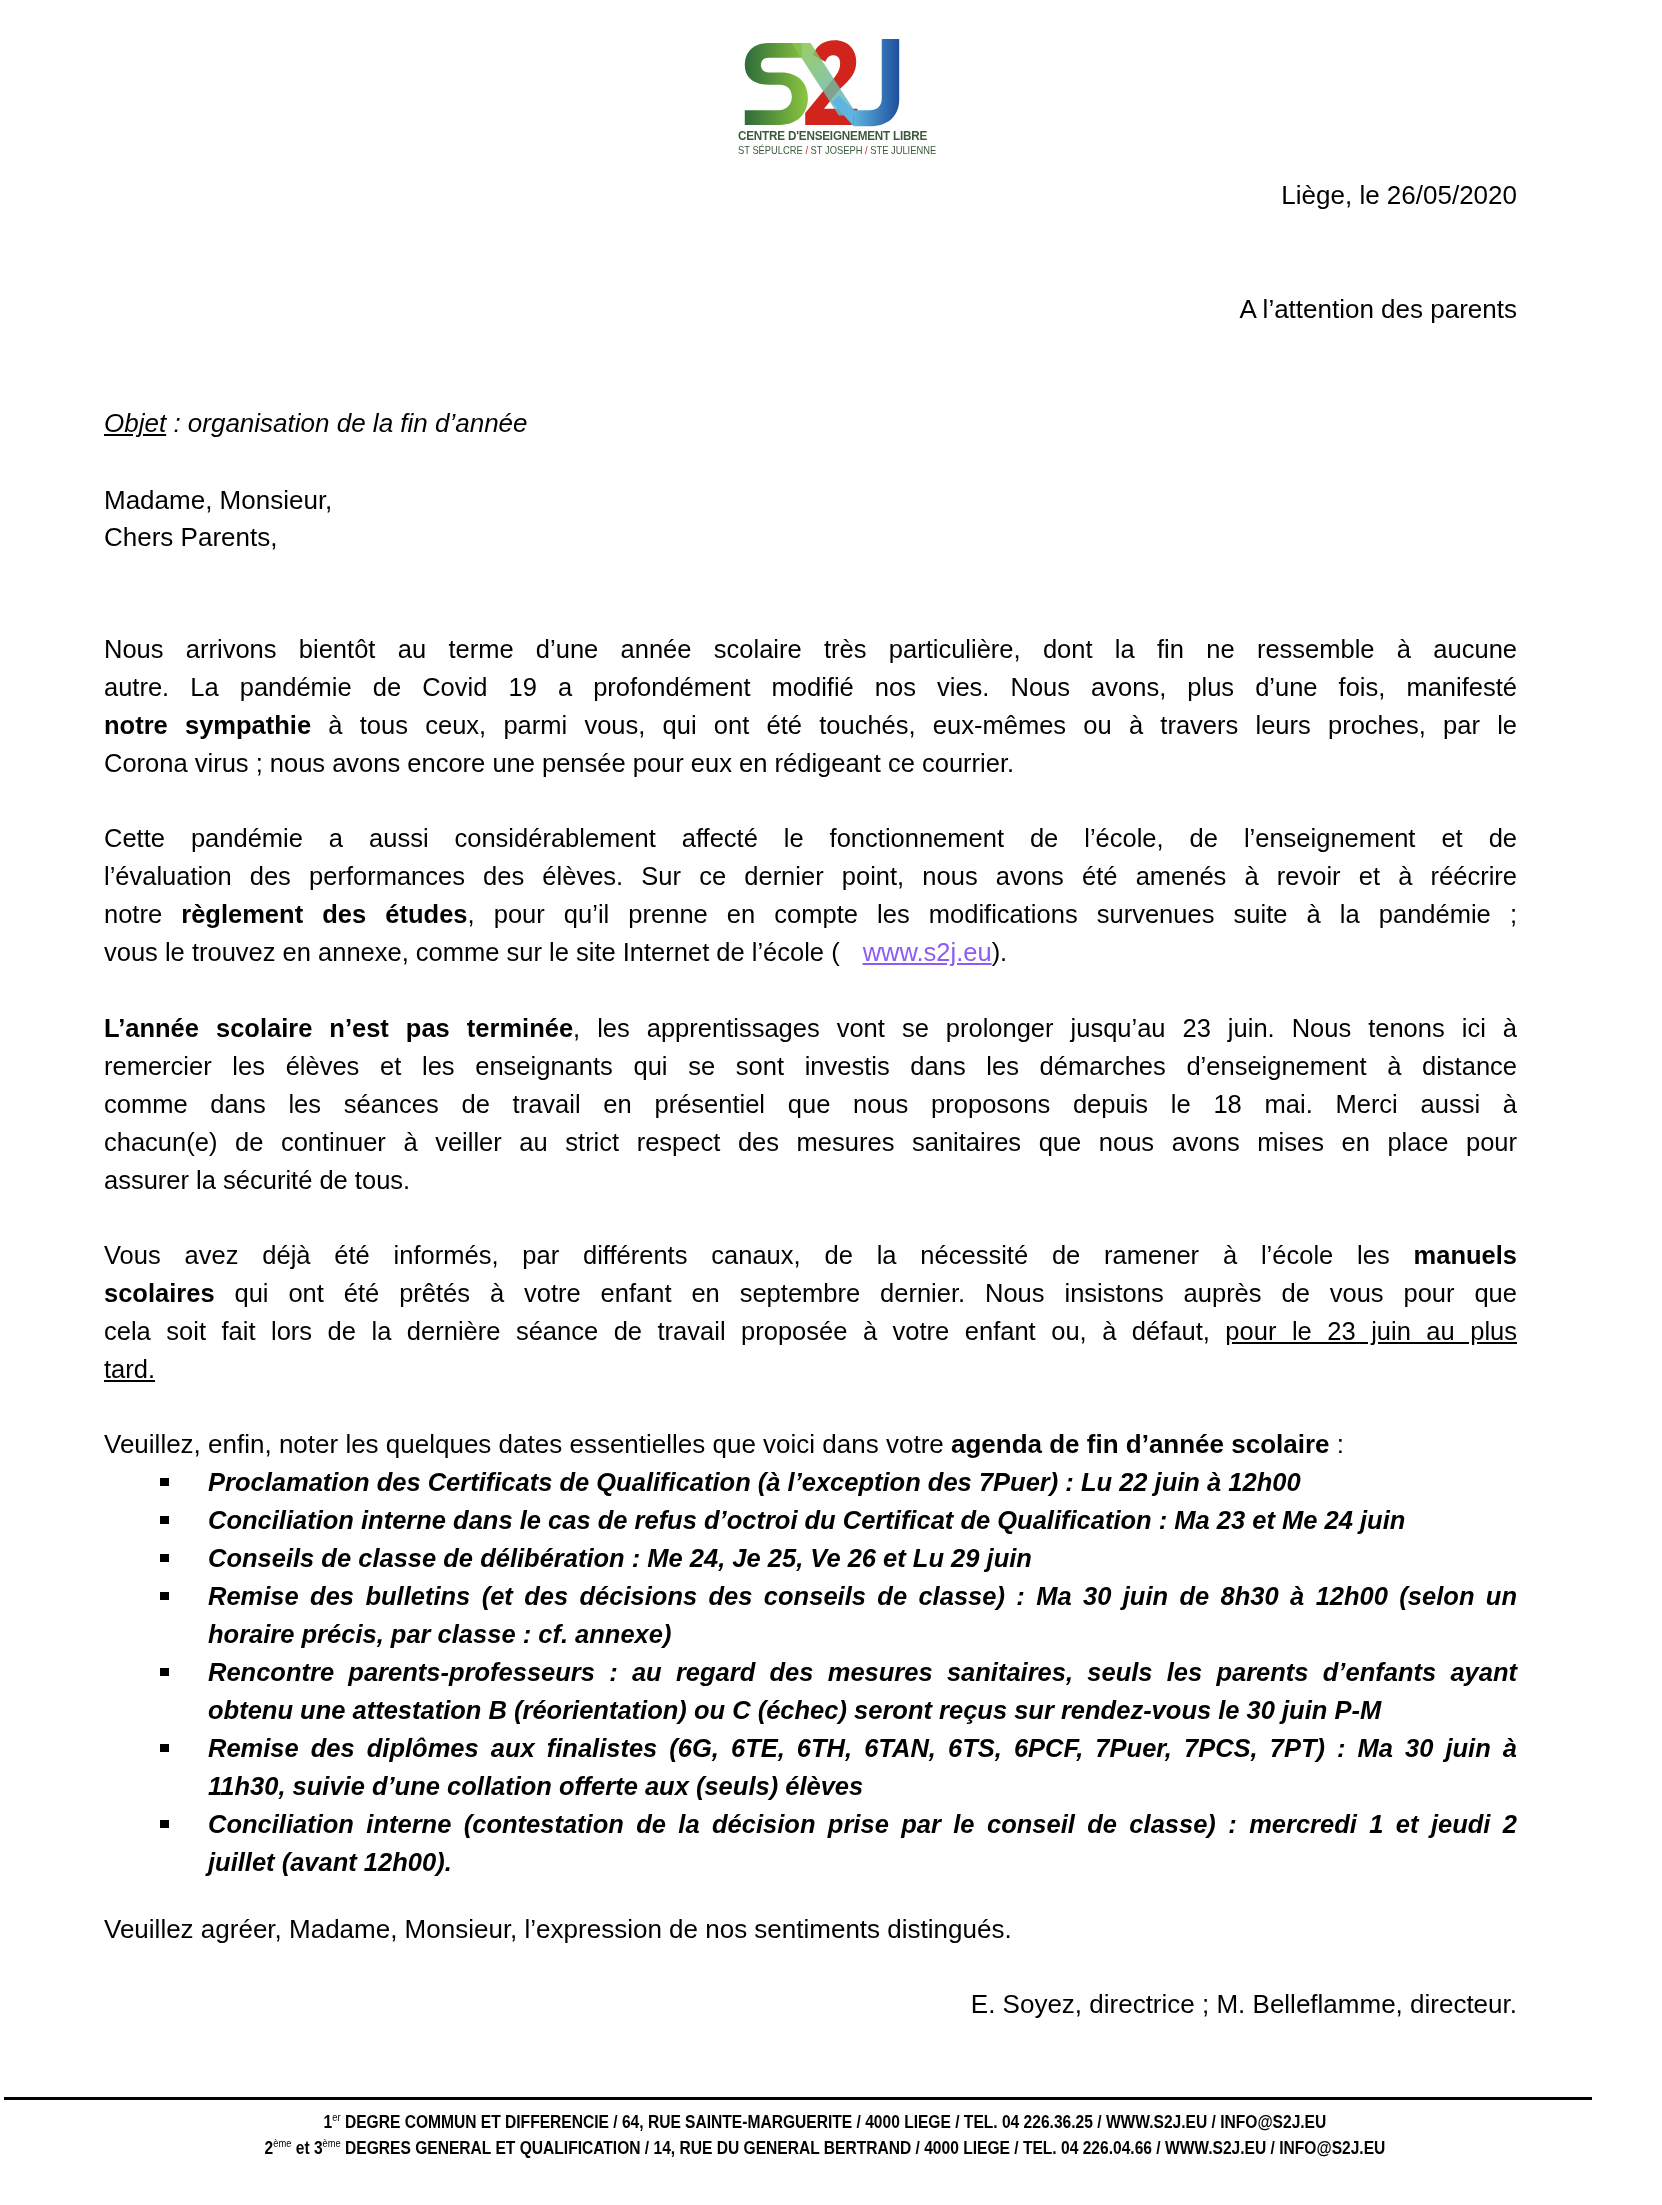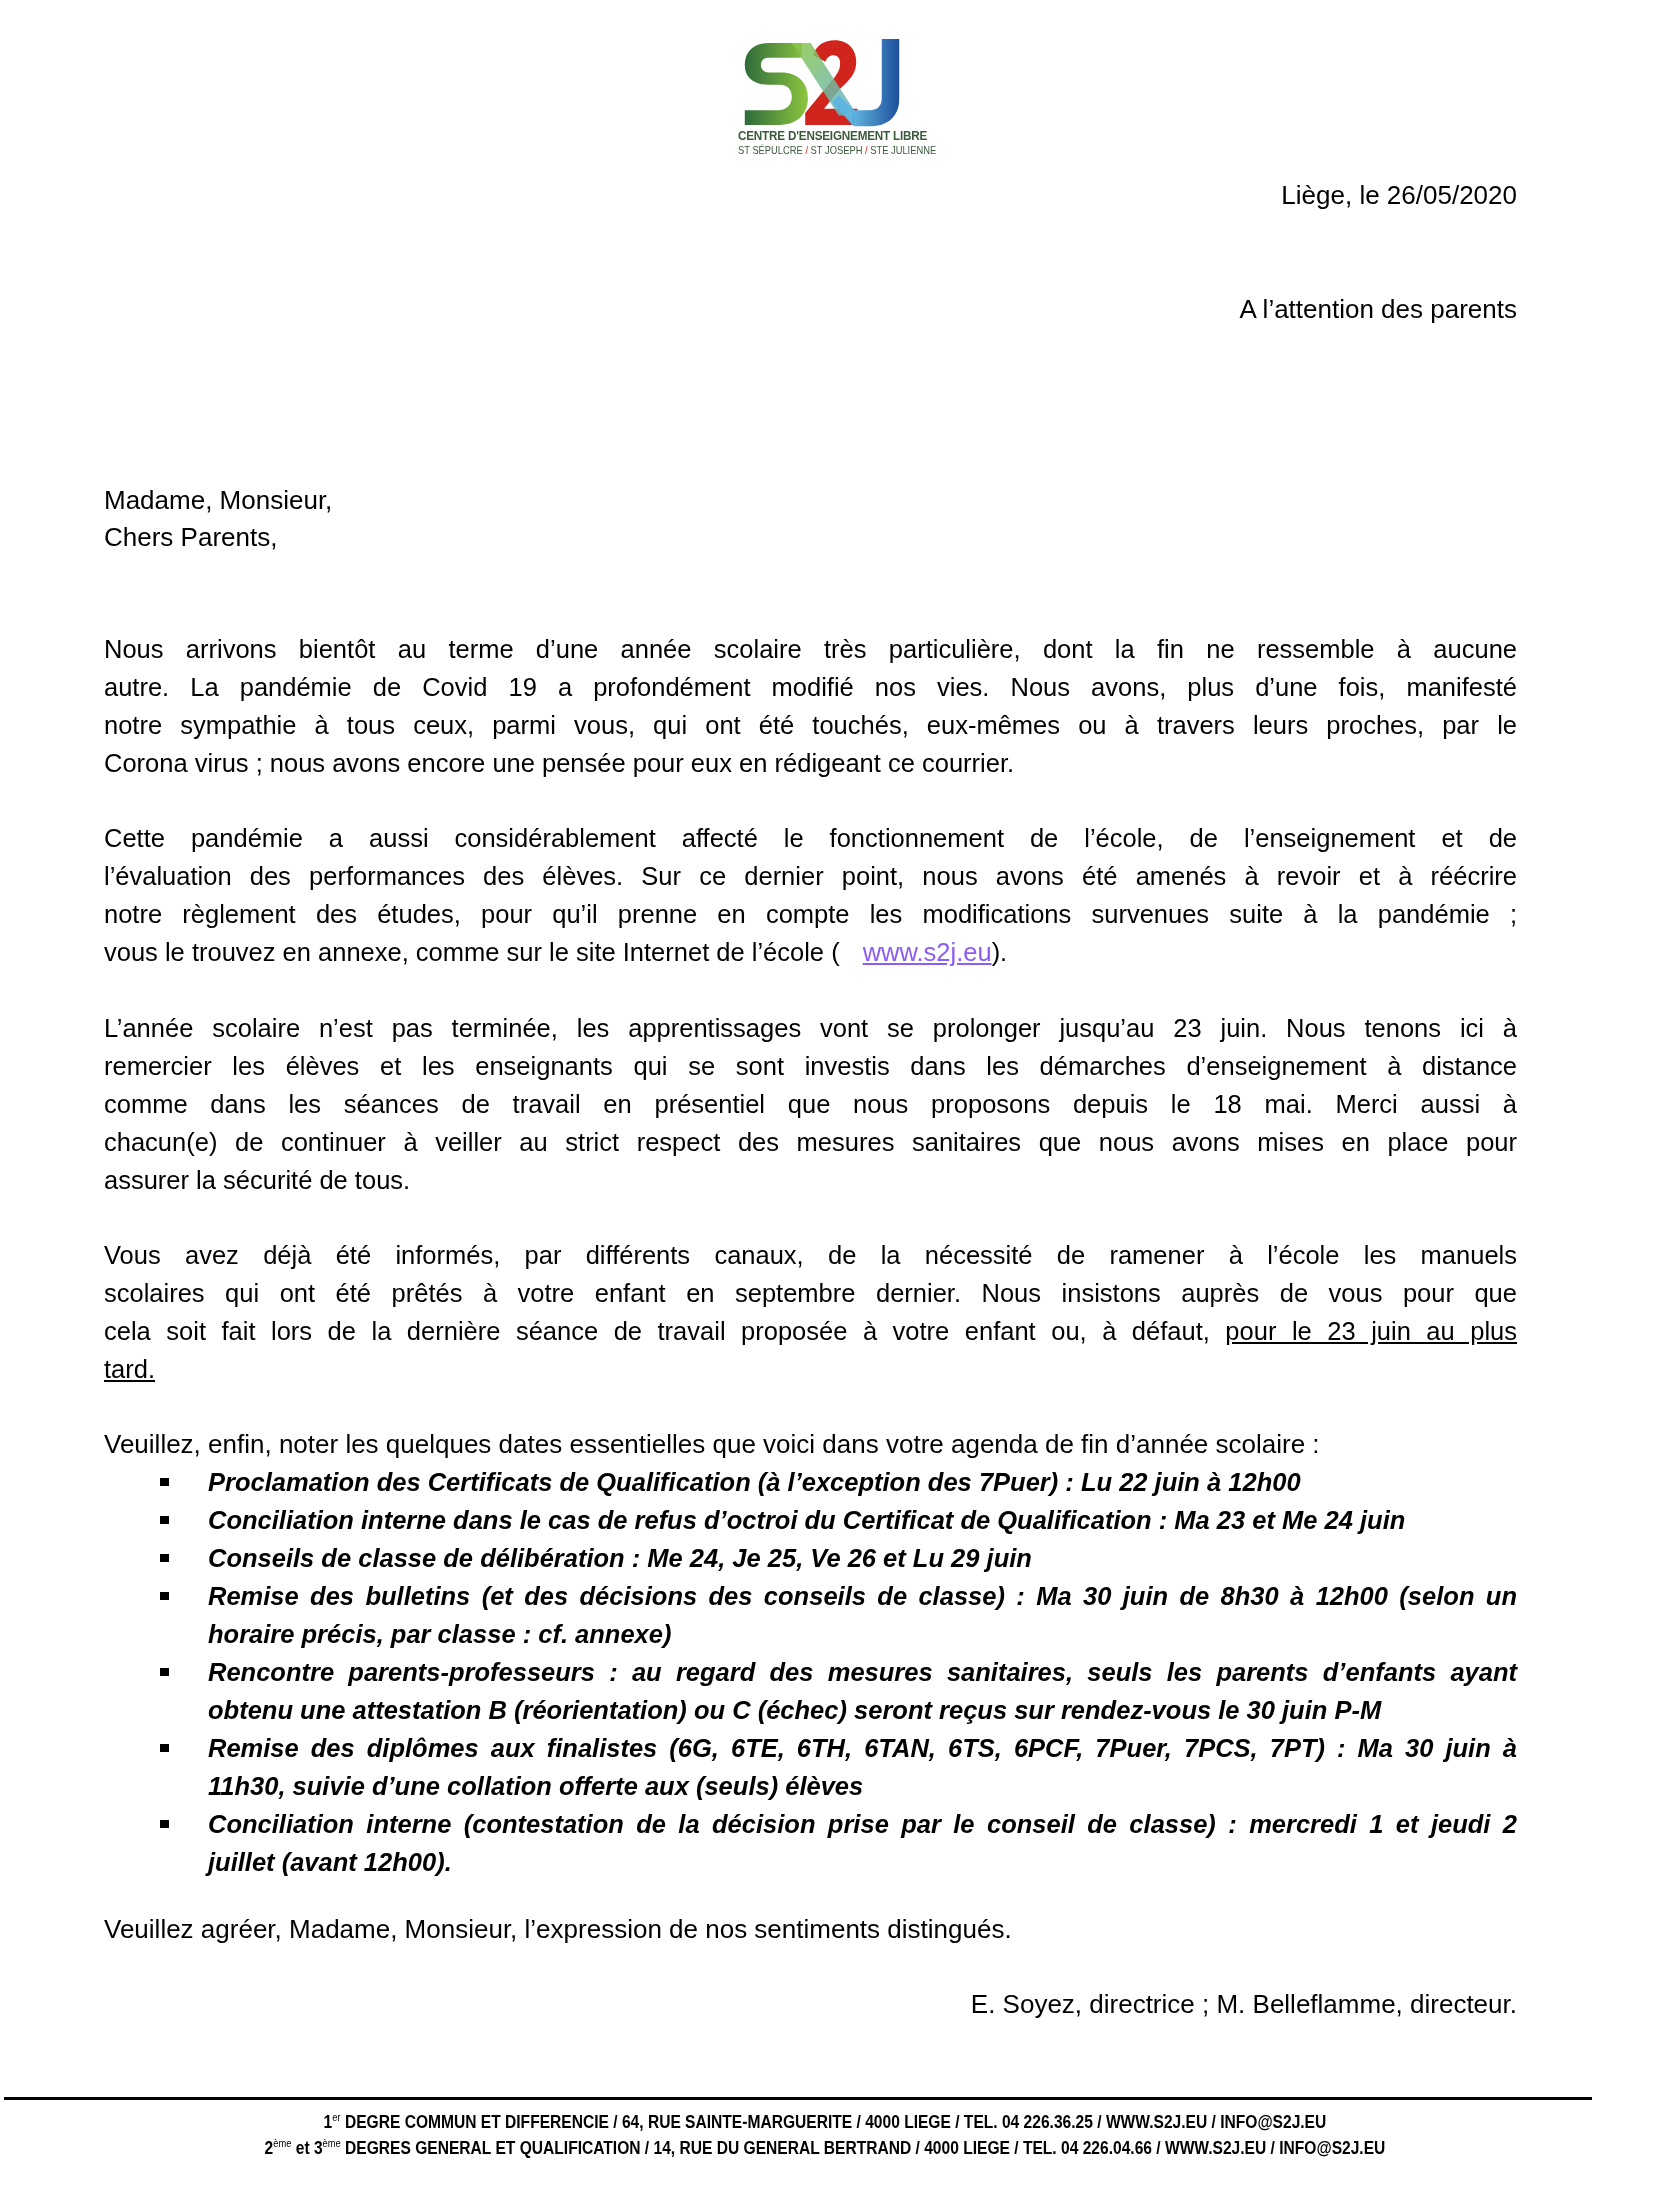--- a/index.html
+++ b/index.html
@@ -19,21 +19,21 @@
   .logo-line2 .sep { color: #d0241c; }
 
   
   .txt { position: absolute; font-family: "Liberation Sans", sans-serif; font-size: 26px;
          line-height: 38px; white-space: nowrap; }
   .right { text-align: right; right: 146px; }
   .block { position: absolute; left: 104px; width: 1413px; font-family: "Liberation Sans", sans-serif;
            font-size: 25.5px; line-height: 38px; text-align: justify; text-align-last: left; }
   .block .ln { display: block; white-space: nowrap; text-align: justify; text-align-last: justify; height: 38px; }
   .block .ln.last { text-align-last: left; }
-  b { font-weight: normal; margin-top: 40px; }
+  b { font-weight: bold; margin-top: 40px; }
   u { text-decoration: underline; }
   .link { color: #8b5cf6; text-decoration: underline; margin-left: 23px; }
 
   .list { position: absolute; left: 104px; width: 1413px; font-family: "Liberation Sans", sans-serif;
           font-size: 25.5px; line-height: 38px; font-style: italic; }
   .li { position: relative; padding-left: 104px; }
   .li .bullet { position: absolute; left: 56px; top: 14.8px; width: 8.7px; height: 8.7px; background: #000; }
   .li .ln { display: block; white-space: nowrap; height: 38px; text-align: justify; text-align-last: justify; }
   .li .ln.last { text-align-last: left; }
 
@@ -74,20 +74,21 @@
       <path d="M214 6 H240 V96 C240 120 224 136 196 136 H172 V112 H196 C208 112 214 106 214 94 Z" fill="url(#gJ)"></path>
       <path d="M150 90 L172 112 V136 L140 100 Z" fill="#5fb4e0"></path>
     </svg>
     <div class="logo-line1">CENTRE D'ENSEIGNEMENT LIBRE</div>
     <div class="logo-line2"><span>ST SÉPULCRE </span><span class="sep">/</span><span> ST JOSEPH </span><span class="sep">/</span><span> STE JULIENNE</span></div>
   </div>
 
   <div class="txt right" style="top:176px;">Liège, le 26/05/2020</div>
   <div class="txt right" style="top:290px; font-weight:normal;">A l’attention des parents</div>
 
+  <div class="txt" style="left:104px; top:404px; font-style:italic;"><u>Objet</u><span> : organisation de la fin d’année</span></div>
 
   <div class="txt" style="left:104px; top:481px;">Madame, Monsieur,</div>
   <div class="txt" style="left:104px; top:518px;">Chers Parents,</div>
 
   <div class="block" style="top:630px;">
     <span class="ln">Nous arrivons bientôt au terme d’une année scolaire très particulière, dont la fin ne ressemble à aucune</span>
     <span class="ln">autre. La pandémie de Covid 19 a profondément modifié nos vies. Nous avons, plus d’une fois, manifesté</span>
     <span class="ln"><b>notre sympathie</b><span> à tous ceux, parmi vous, qui ont été touchés, eux-mêmes ou à travers leurs proches, par le</span></span>
     <span class="ln last">Corona virus ; nous avons encore une pensée pour eux en rédigeant ce courrier.</span>
   </div>

